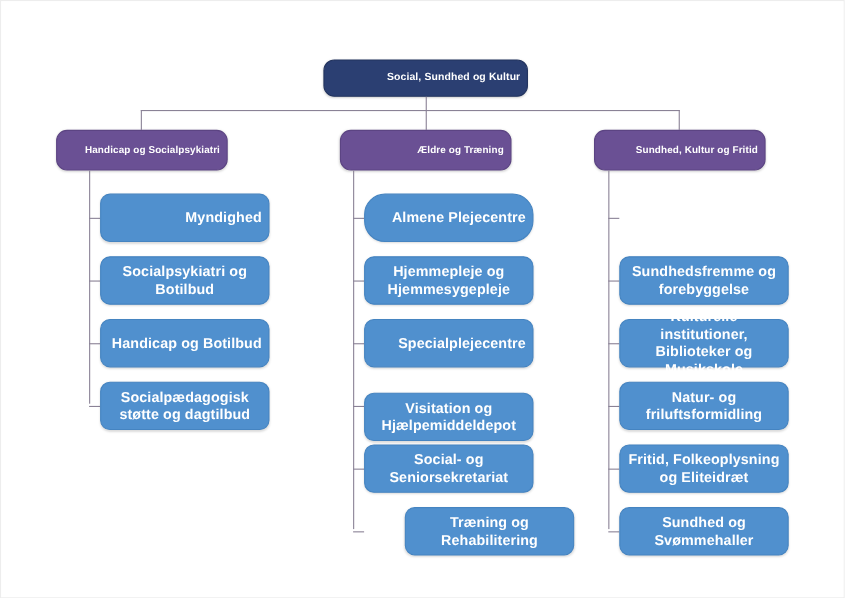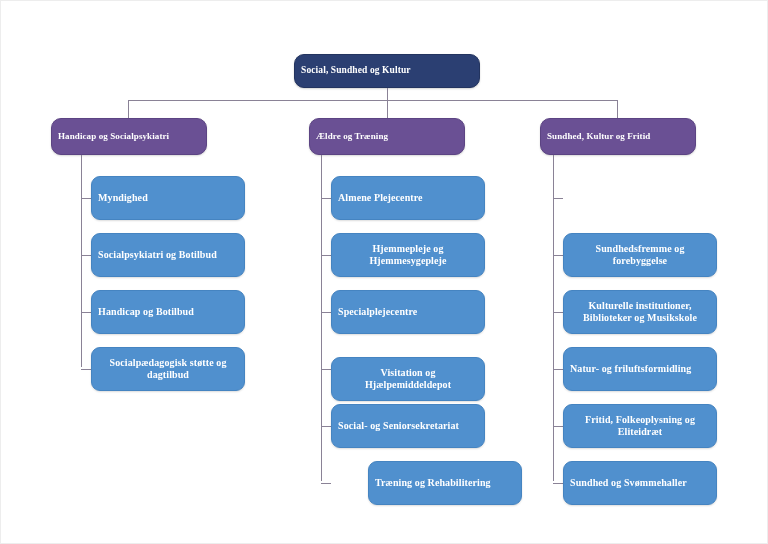--- a/index.html
+++ b/index.html
@@ -17,49 +17,48 @@
     background: #ffffff;
     box-sizing: border-box;
     border: 1px solid #ededed;
     overflow: hidden;
   }
   .node {
     position: absolute;
     box-sizing: border-box;
     display: flex;
     align-items: center;
-    justify-content: flex-start;
+    justify-content: flex-end;
     text-align: center;
     color: #ffffff;
     font-weight: bold;
     line-height: 1.25;
     border-radius: 9px;
     padding: 2px 6px;
     letter-spacing: 0.1px;
-    font-family: Liberation Serif, serif;
   }
   .node-root {
     background: #2b3f72;
     border: 1px solid #23345f;
     border-radius: 10px;
     font-size: 9.5px;
     box-shadow: 0 1px 2px rgba(0,0,0,0.18);
   }
   .node-dept {
     background: #6a5094;
     border: 1px solid #5c4483;
     border-radius: 10px;
     font-size: 9px;
     box-shadow: 0 1px 2px rgba(0,0,0,0.16);
   }
   .node-unit {
     background: #5090ce;
     border: 1px solid #4584c1;
     border-radius: 9px;
-    font-size: 10px;
+    font-size: 13px;
     box-shadow: 0 1px 2px rgba(0,0,0,0.14);
   }
   .conn {
     position: absolute;
     background: #8a8296;
   }
   .conn-v { width: 1px; }
   .conn-h { height: 1px; }
   .node span { display: block; }
 </style>
@@ -104,21 +103,21 @@
   <div class="node node-unit" style="left:90px; top:346px; width:154px; height:44px;">
     <span>Socialpædagogisk støtte og dagtilbud</span>
   </div>
 
   <div class="node node-dept" style="left:308px; top:117px; width:156px; height:37px;">
     <span>Ældre og Træning</span>
   </div>
   <div class="conn conn-v" style="left:320px; top:154px; height:326px;"></div>
 
   <div class="conn conn-h" style="left:320px; top:197px; width:10px;"></div>
-  <div class="node node-unit" style="left:330px; top:175px; width:154px; height:44px;">
+  <div class="node node-unit" style="left:330px; top:175px; width:154px; height:44px;border-radius:19px;">
     <span>Almene Plejecentre</span>
   </div>
 
   <div class="conn conn-h" style="left:320px; top:254px; width:10px;"></div>
   <div class="node node-unit" style="left:330px; top:232px; width:154px; height:44px;">
     <span>Hjemmepleje og Hjemmesygepleje</span>
   </div>
 
   <div class="conn conn-h" style="left:320px; top:311px; width:10px;"></div>
   <div class="node node-unit" style="left:330px; top:289px; width:154px; height:44px;">

